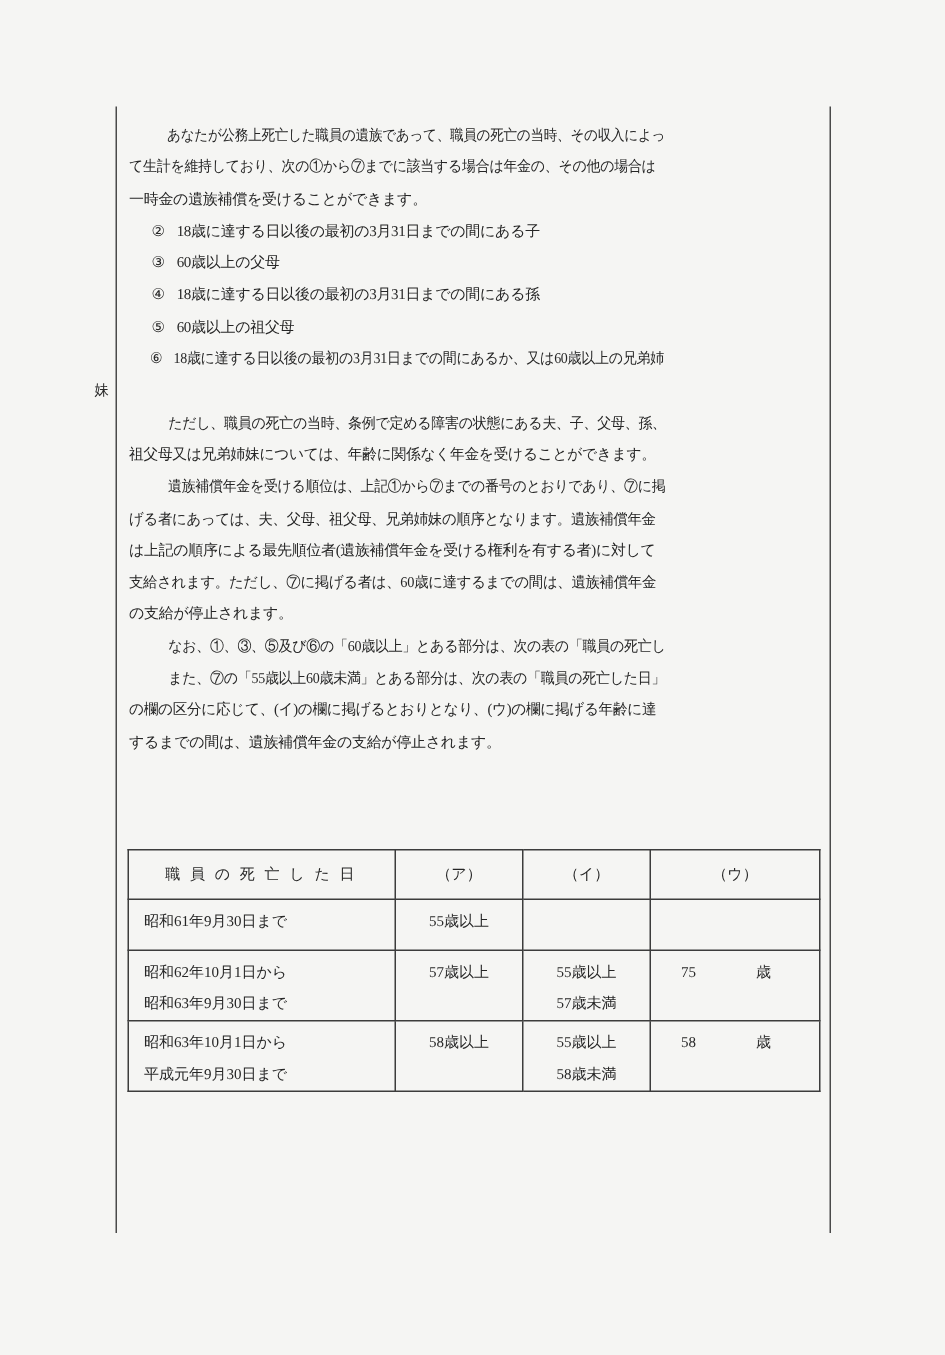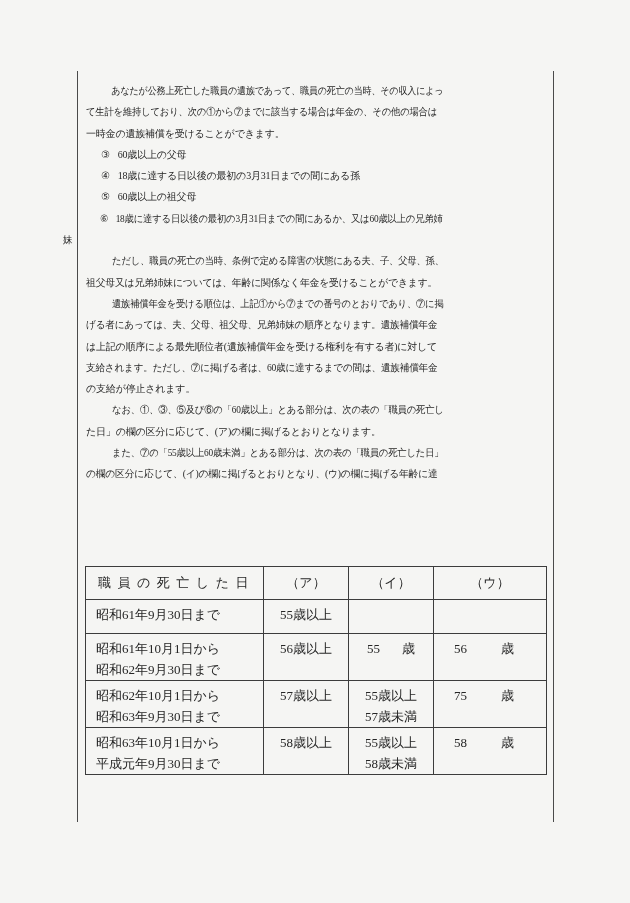--- a/index.html
+++ b/index.html
@@ -38,21 +38,21 @@
     white-space:pre;
   }
   .line.para-first{text-indent:28px;}
   .line.hang{margin-left:-23px;}
   .line.list .num{display:inline-block;margin-left:15px;margin-right:8px;}
   table.agetable{
     position:absolute;
     left:7px;top:495px;
     border-collapse:collapse;
     table-layout:fixed;
-    font-size:13px;
+    font-size:10px;
     color:var(--ink);
   }
   .agetable th,.agetable td{
     border:1px solid var(--tborder);
     font-weight:normal;
     padding:0;
     overflow:hidden;
   }
   .agetable thead th{
     height:32px;
@@ -80,36 +80,37 @@
 </style>
 </head>
 <body>
 
 <div class="page">
   <div class="frame">
     <div class="bodytext">
         <div class="line para-first" style="transform-origin: left top; transform: scaleX(0.905325);">あなたが公務上死亡した職員の遺族であって、職員の死亡の当時、その収入によっ</div>
         <div class="line para-cont" style="transform-origin: left top; transform: scaleX(0.931034);">て生計を維持しており、次の①から⑦までに該当する場合は年金の、その他の場合は</div>
         <div class="line para-cont">一時金の遺族補償を受けることができます。</div>
+        <div class="line list"><span class="num">②</span><span>18歳に達する日以後の最初の3月31日までの間にある子</span></div>
         <div class="line list"><span class="num">③</span><span>60歳以上の父母</span></div>
         <div class="line list"><span class="num">④</span><span>18歳に達する日以後の最初の3月31日までの間にある孫</span></div>
         <div class="line list"><span class="num">⑤</span><span>60歳以上の祖父母</span></div>
         <div class="line list" style="transform-origin: left top; transform: scaleX(0.932927);"><span class="num">⑥</span><span>18歳に達する日以後の最初の3月31日までの間にあるか、又は60歳以上の兄弟姉</span></div>
         <div class="line hang" style="transform-origin: left top; transform: scaleX(0.952282);">妹</div>
         <div class="line para-first" style="transform-origin: left top; transform: scaleX(0.932927);">ただし、職員の死亡の当時、条例で定める障害の状態にある夫、子、父母、孫、</div>
         <div class="line para-cont" style="transform-origin: left top; transform: scaleX(0.982869);">祖父母又は兄弟姉妹については、年齢に関係なく年金を受けることができます。</div>
         <div class="line para-first" style="transform-origin: left top; transform: scaleX(0.92915);">遺族補償年金を受ける順位は、上記①から⑦までの番号のとおりであり、⑦に掲</div>
         <div class="line para-cont" style="transform-origin: left top; transform: scaleX(0.960251);">げる者にあっては、夫、父母、祖父母、兄弟姉妹の順序となります。遺族補償年金</div>
         <div class="line para-cont" style="transform-origin: left top; transform: scaleX(0.995662);">は上記の順序による最先順位者(遺族補償年金を受ける権利を有する者)に対して</div>
         <div class="line para-cont" style="transform-origin: left top; transform: scaleX(0.958246);">支給されます。ただし、⑦に掲げる者は、60歳に達するまでの間は、遺族補償年金</div>
         <div class="line para-cont">の支給が停止されます。</div>
         <div class="line para-first" style="transform-origin: left top; transform: scaleX(0.932927);">なお、①、③、⑤及び⑥の「60歳以上」とある部分は、次の表の「職員の死亡し</div>
-        <div class="line para-cont">た日」の欄の区分に応じて、(ア)の欄に掲げるとおりとなります。</div>
         <div class="line para-first" style="transform-origin: left top; transform: scaleX(0.932927);">また、⑦の「55歳以上60歳未満」とある部分は、次の表の「職員の死亡した日」</div>
         <div class="line para-cont" style="transform-origin: left top; transform: scaleX(0.974522);">の欄の区分に応じて、(イ)の欄に掲げるとおりとなり、(ウ)の欄に掲げる年齢に達</div>
+        <div class="line para-cont">するまでの間は、遺族補償年金の支給が停止されます。</div>
       </div>
     <table class="agetable">
       <colgroup>
           <col style="width: 178px;">
           <col style="width: 85px;">
           <col style="width: 85px;">
           <col style="width: 113px;">
         </colgroup>
       <thead>
         <tr>
@@ -120,39 +121,20 @@
         </tr>
       </thead>
       <tbody>
           <tr class="single">
             <td class="period">
               <div class="cellline">昭和61年9月30日まで</div>
             </td>
             <td class="col-a">55歳以上</td>
             <td class="col-b"></td>
             <td class="col-c"></td>
-          </tr>
-          <tr class="double">
-            <td class="period">
-              <div class="cellline">昭和61年10月1日から</div>
-              <div class="cellline">昭和62年9月30日まで</div>
-            </td>
-            <td class="col-a">56歳以上</td>
-            <td class="col-b">
-              <div class="spread">
-                <span>55</span>
-                <span>歳</span>
-              </div>
-            </td>
-            <td class="col-c">
-              <div class="spread">
-                <span>56</span>
-                <span>歳</span>
-              </div>
-            </td>
           </tr>
           <tr class="double">
             <td class="period">
               <div class="cellline">昭和62年10月1日から</div>
               <div class="cellline">昭和63年9月30日まで</div>
             </td>
             <td class="col-a">57歳以上</td>
             <td class="col-b">
               <div class="cellline">55歳以上</div>
               <div class="cellline">57歳未満</div>

